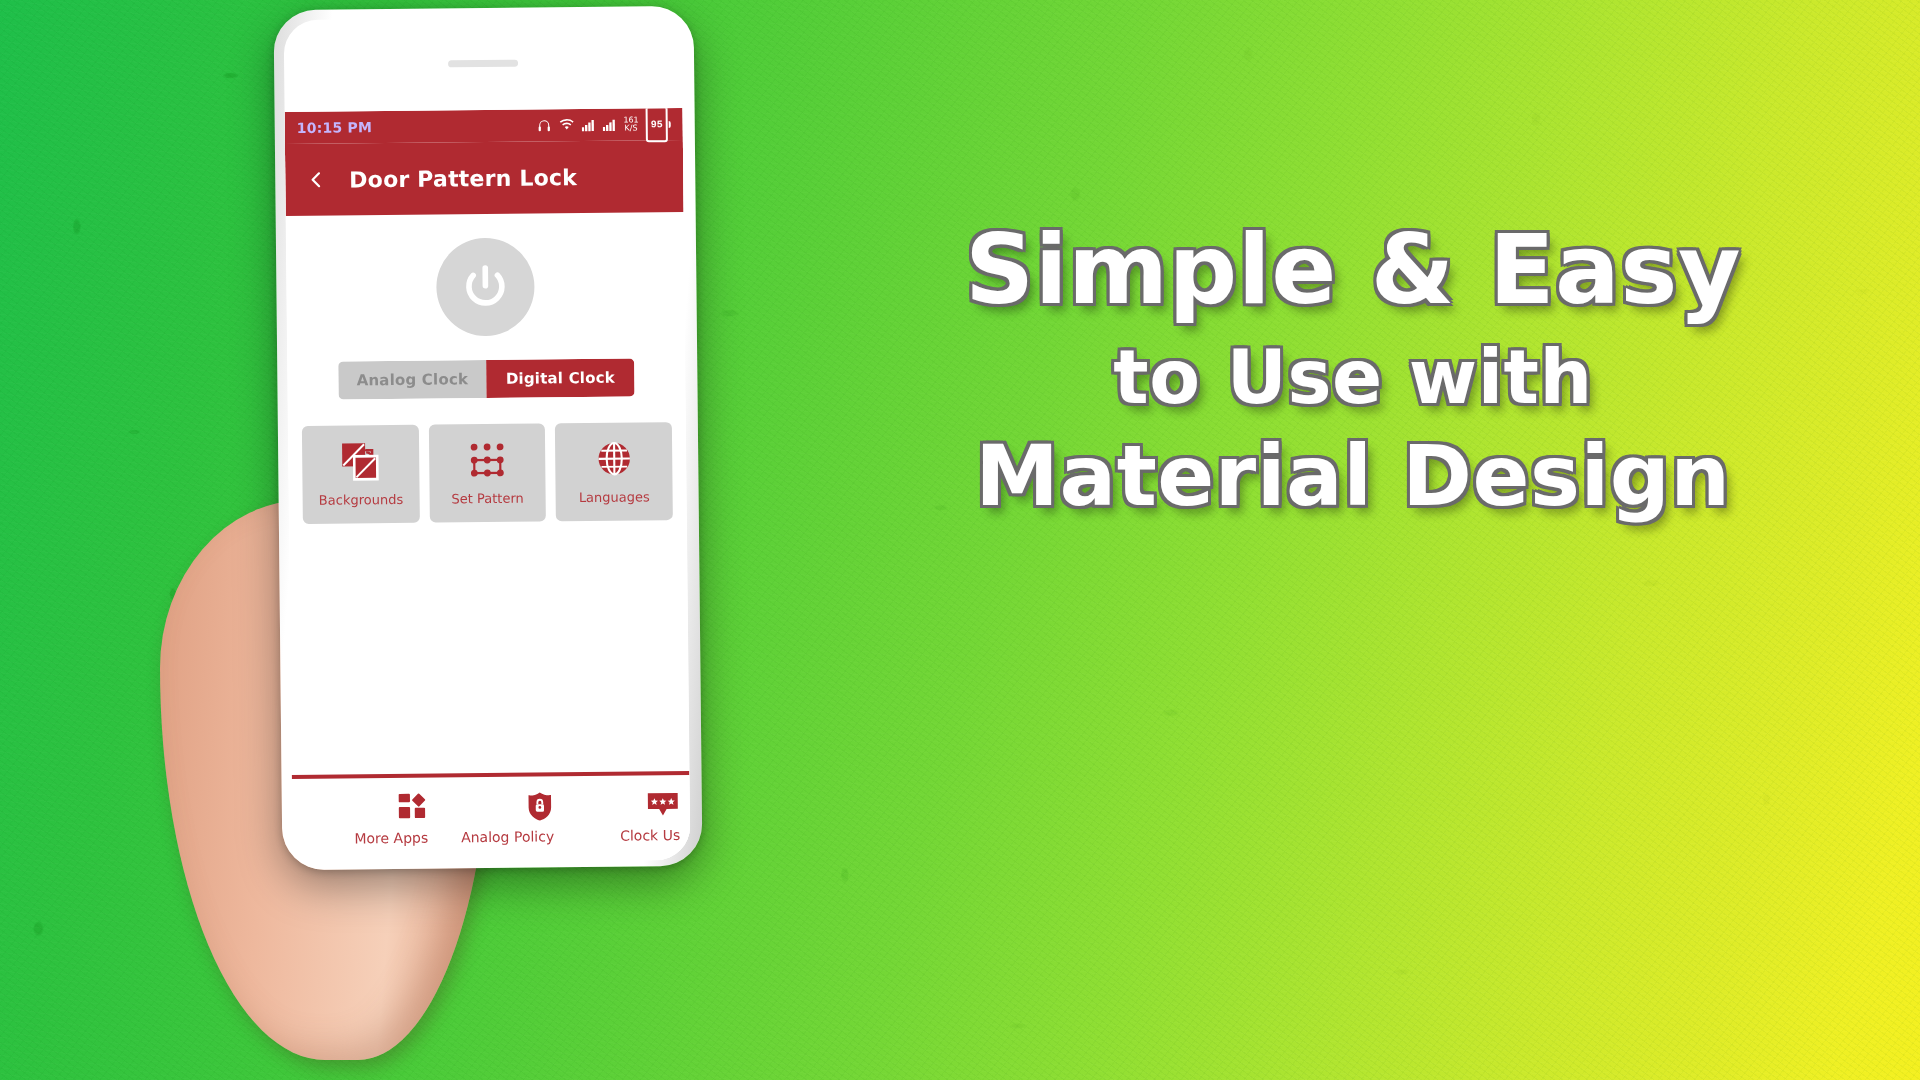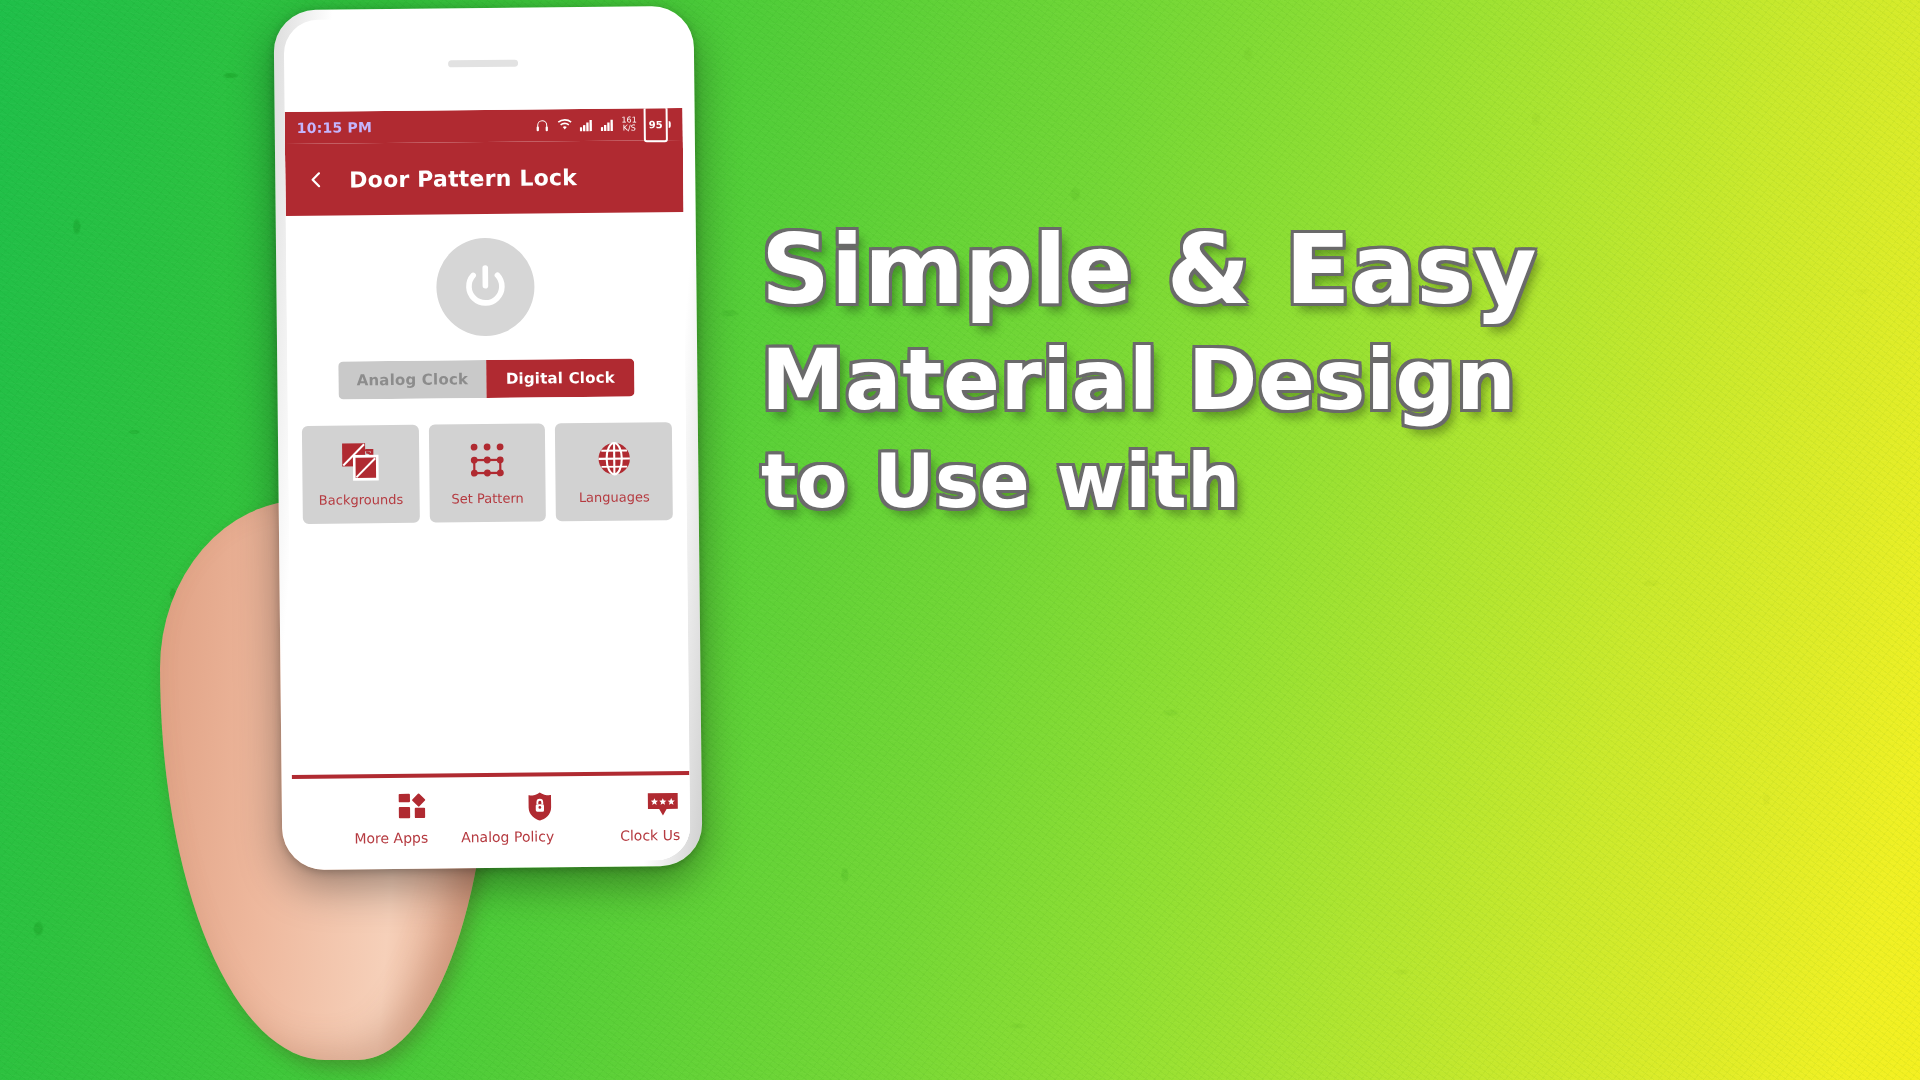--- a/index.html
+++ b/index.html
@@ -53,22 +53,22 @@
     opacity:.18;
     background-image:
       repeating-linear-gradient(37deg, rgba(0,90,0,.22) 0 1px, transparent 1px 5px),
       repeating-linear-gradient(-51deg, rgba(0,90,0,.16) 0 1px, transparent 1px 7px),
       repeating-linear-gradient(9deg, rgba(255,255,255,.10) 0 1px, transparent 1px 6px);
   }
 
   
   #headline {
     position:absolute;
-    left:761px; top:222px; width:1130px;
-    text-align:left;
+    left:788px; top:222px; width:1130px;
+    text-align:center;
     pointer-events:none;
   }
   .hl {
     color:#ffffff;
     font-weight:bold;
     letter-spacing:.5px;
     line-height:1;
     text-shadow:
       -3px -3px 0 #6a6a6a, 3px -3px 0 #6a6a6a, -3px 3px 0 #6a6a6a, 3px 3px 0 #6a6a6a,
       0 -3px 0 #6a6a6a, 0 3px 0 #6a6a6a, -3px 0 0 #6a6a6a, 3px 0 0 #6a6a6a,
@@ -136,21 +136,21 @@
   }
   #clock-text { color:#c4b5fd; font-size:14px; font-weight:bold; letter-spacing:.2px; }
   #status-icons { display:flex; align-items:center; gap:7px; }
   .sicon { display:block; }
   #netspeed { color:#fff; font-size:8px; font-weight:normal; line-height:.95; text-align:center; }
   #battery {
     display:flex; align-items:center;
   }
   #battery-body {
     border:2px solid #fff; border-radius:3px; padding:16px 3px;
-    height:16px; display:flex; align-items:center;
+    height:16px; display:flex; align-items:center;font-family:Liberation Mono, monospace;
   }
   #battery-pct { color:#fff; font-size:10px; font-weight:bold; }
   #battery-cap { width:2px; height:7px; background:#fff; border-radius:0 2px 2px 0; margin-left:1px; }
 
   
   #toolbar {
     height:72px; background:#b02a31;
     display:flex; align-items:center; padding:0 14px;
   }
   #back-btn {
@@ -216,22 +216,22 @@
 </head>
 <body>
 
 <div id="bg">
   <div id="bg-speckle"></div>
   <div id="bg-noise"></div>
 </div>
 
 <div id="headline">
   <div class="hl" id="hl1">Simple &amp; Easy</div>
+  <div class="hl" id="hl2">to Use with</div>
   <div class="hl" id="hl3">Material Design</div>
-  <div class="hl" id="hl2">to Use with</div>
 </div>
 
 <div id="hand">
   <div id="palm"></div>
   <div class="finger" id="f1"></div>
   <div class="nail" id="f1n"></div>
   <div class="finger" id="f2"></div>
   <div class="finger" id="f3"></div>
 </div>
 

